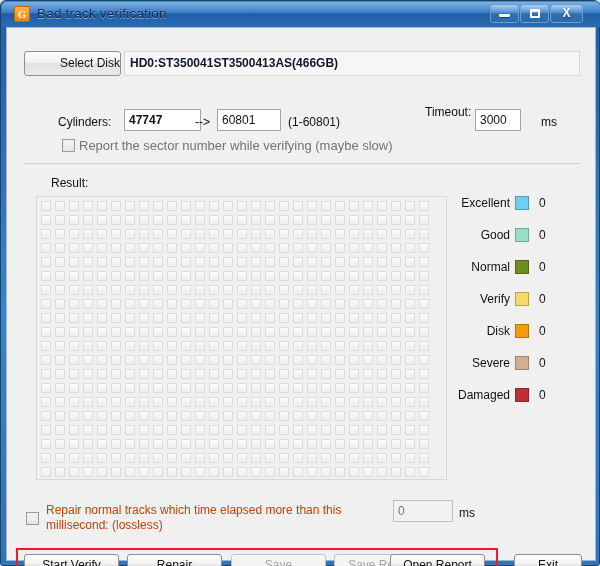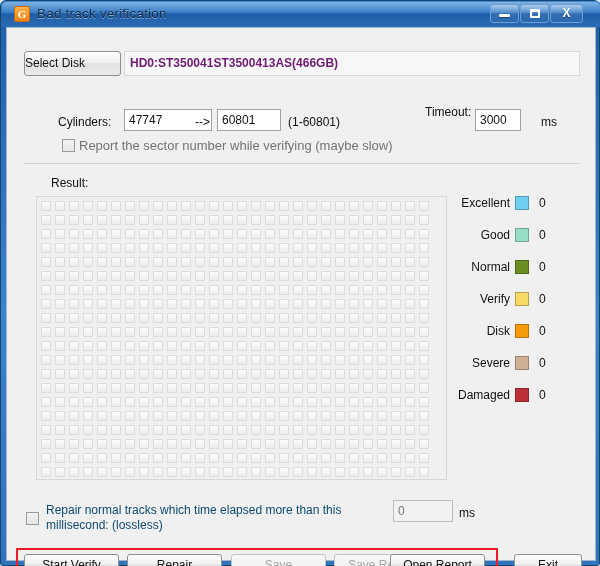--- a/index.html
+++ b/index.html
@@ -65,40 +65,40 @@
     position:absolute;left:5px;top:26px;width:590px;height:534px;
     background:#f0f0f0;border:1px solid #9fb6cc;box-sizing:border-box;
   }
 
   
   #select-disk-btn{
     position:absolute;left:17px;top:23px;width:97px;height:25px;
     box-sizing:border-box;
     border:1px solid #8f8f8f;border-radius:3px;
     background:linear-gradient(to bottom,#fdfdfd 0%,#f0f0f0 46%,#e2e2e2 50%,#eaeaea 100%);
-    font-size:12px;color:#111;text-align:left;line-height:23px;cursor:default;
+    font-size:12px;color:#111;text-align:right;line-height:23px;cursor:default;
   }
   #disk-label{
     position:absolute;left:117px;top:23px;width:456px;height:25px;
     box-sizing:border-box;
     background:#f7f7f7;border:1px solid #d7d7d7;
-    font-size:12px;font-weight:bold;color:#701a75;
+    font-size:12px;font-weight:bold;color:#0f172a;
     line-height:23px;padding-left:5px;overflow:hidden;white-space:nowrap;
   }
 
   
   .field-label{position:absolute;font-size:12px;color:#111;line-height:16px;}
   .txtbox{
     position:absolute;box-sizing:border-box;height:22px;
     background:#fff;border:1px solid #a3a3a3;
     font-size:12px;color:#111;line-height:20px;padding-left:4px;
     font-family:"Liberation Sans",sans-serif;
   }
   #lbl-cylinders{left:51px;top:86px;}
-  #cyl-from{left:117px;top:81px;width:88px;}
+  #cyl-from{left:117px;top:81px;width:77px;font-weight:bold;}
   #arrow{left:188px;top:86px;}
   #cyl-to{left:210px;top:81px;width:64px;}
   #cyl-range{left:281px;top:86px;}
   #lbl-timeout{left:418px;top:76px;}
   #timeout-val{left:468px;top:81px;width:46px;}
   #lbl-ms1{left:534px;top:86px;}
 
   
   #report-row{position:absolute;left:55px;top:110px;height:18px;}
   .cbx{
@@ -126,21 +126,21 @@
   
   #legend{position:absolute;left:452px;top:164px;width:120px;height:290px;}
   .leg-row{position:relative;height:32px;}
   .leg-name{position:absolute;right:69px;top:4px;font-size:12px;color:#111;white-space:nowrap;}
   .leg-sw{position:absolute;left:56px;top:4px;width:14px;height:14px;box-sizing:border-box;border:1px solid rgba(0,0,0,.25);}
   .leg-val{position:absolute;left:80px;top:4px;font-size:12px;color:#111;}
 
   
   #repair-row{position:absolute;left:17px;top:475px;width:380px;}
   #repair-cbx{position:absolute;left:2px;top:9px;}
-  #repair-text{position:absolute;left:22px;top:0;width:355px;font-size:12px;color:#0c4a6e;line-height:15px;}
+  #repair-text{position:absolute;left:22px;top:0;width:355px;font-size:12px;color:#c2410c;line-height:15px;}
   #repair-ms{left:386px;top:472px;width:60px;background:#f2f2f2;color:#777;border:1px solid #bdbdbd;}
   #lbl-ms2{left:452px;top:477px;}
 
   
   #redbox{
     position:absolute;left:9px;top:520px;width:482px;height:32px;
     box-sizing:border-box;border:2px solid #ee1b24;
   }
   .btn{
     position:absolute;top:526px;height:22px;box-sizing:border-box;

